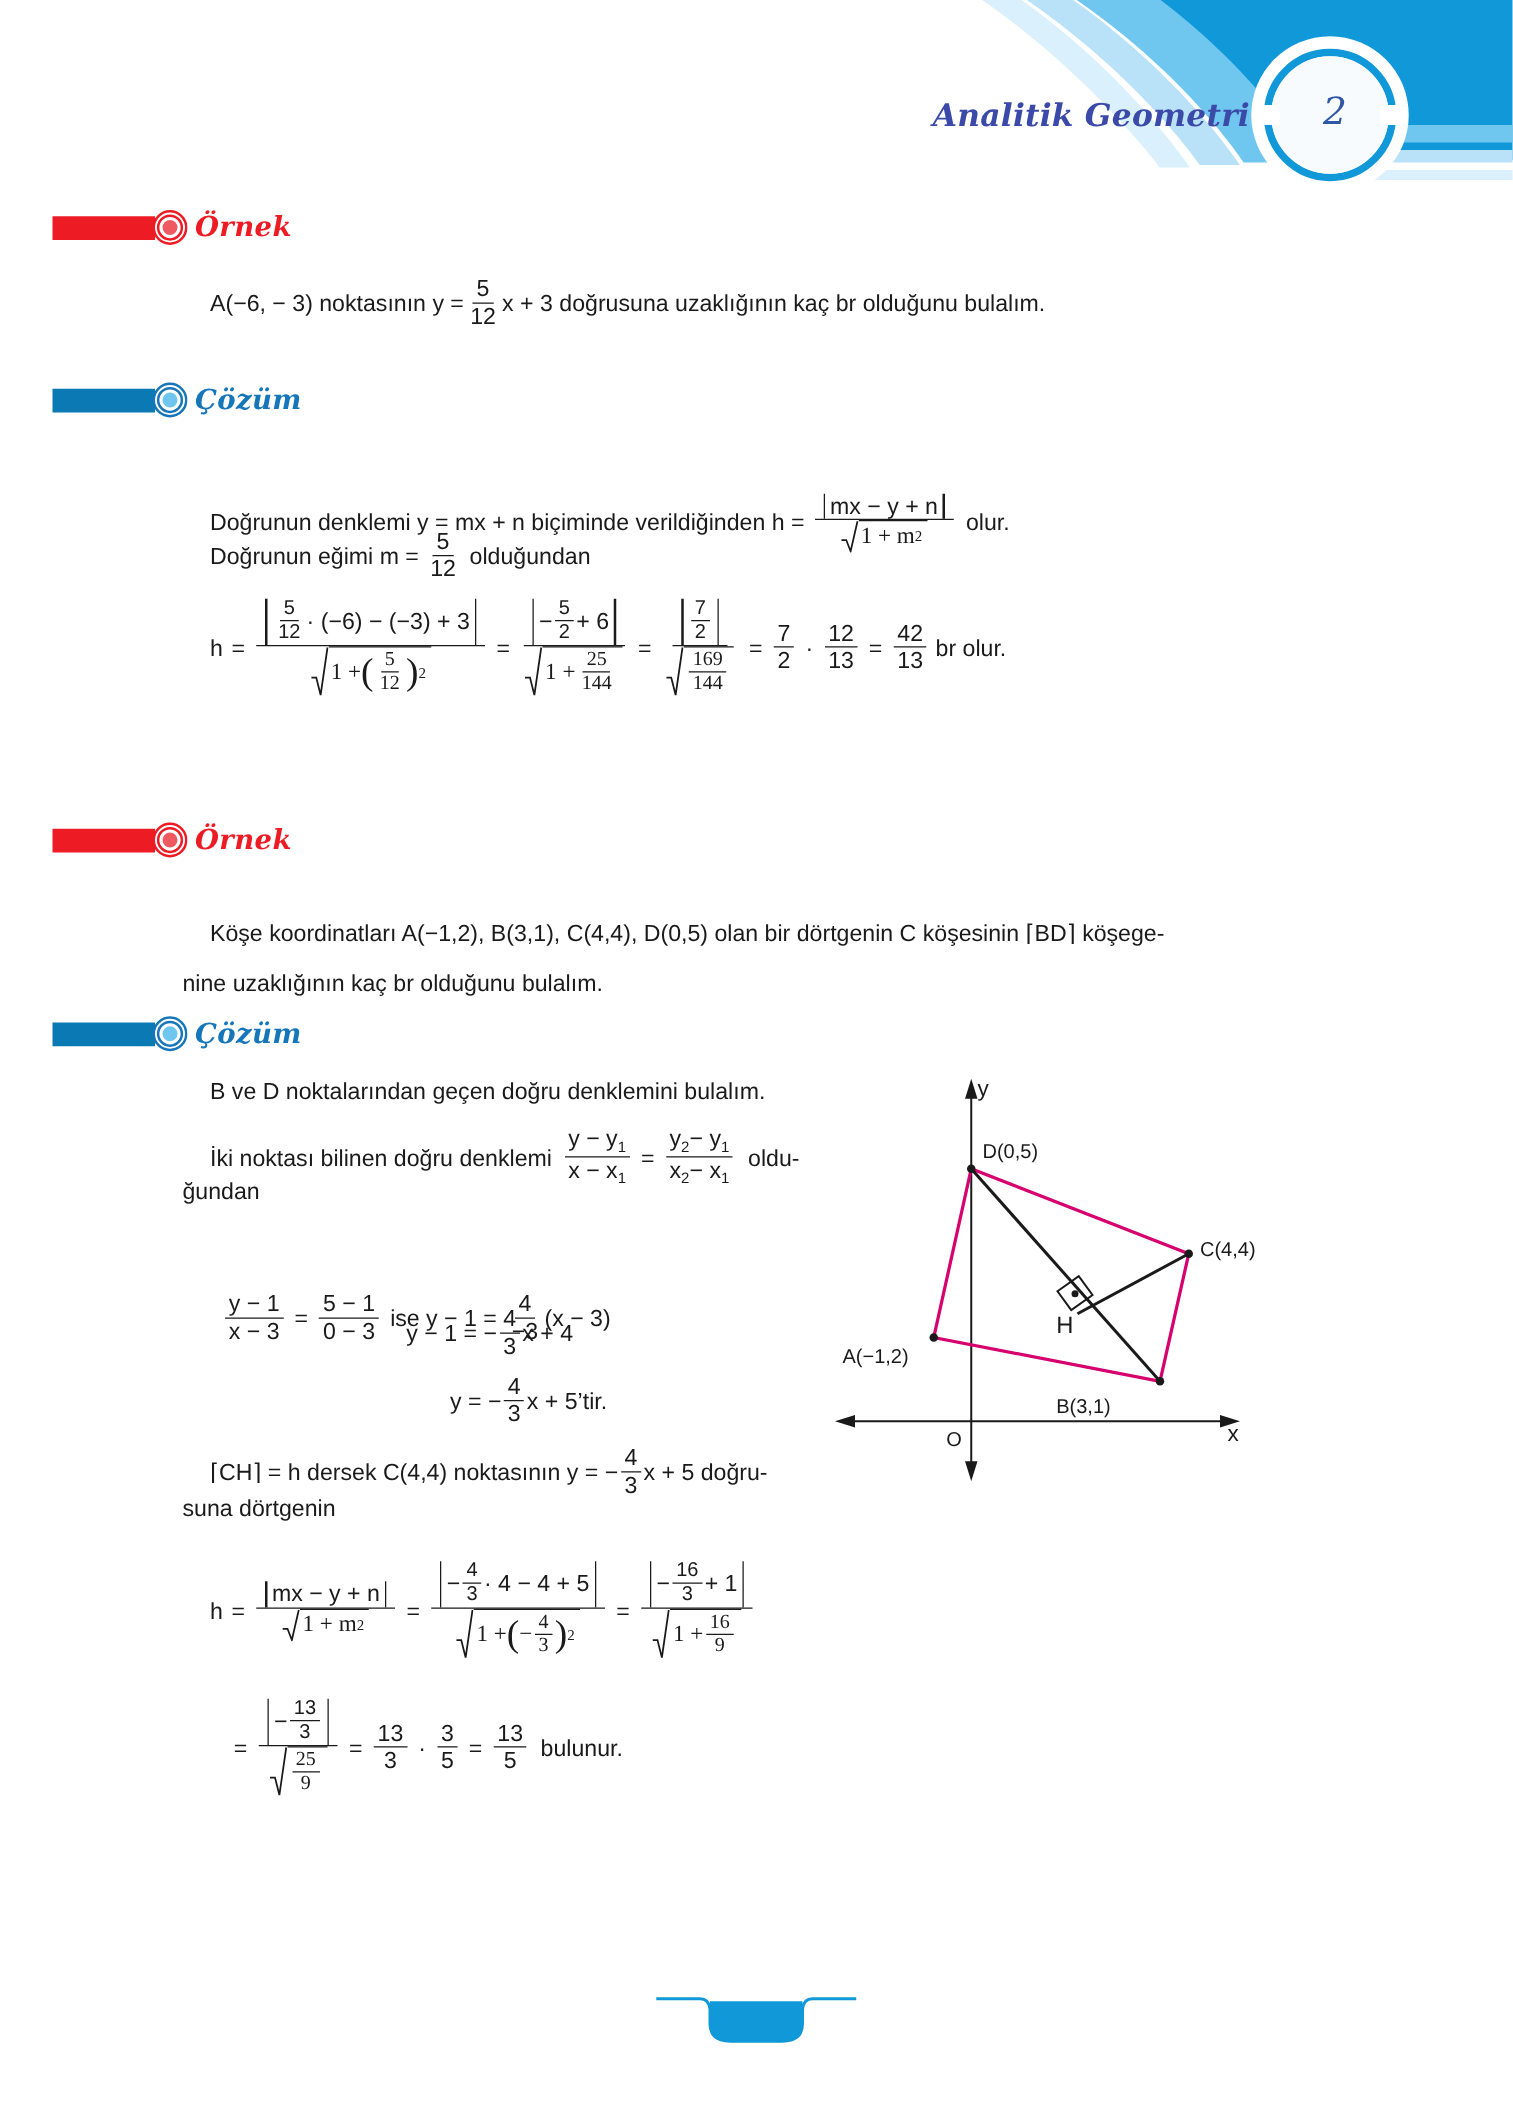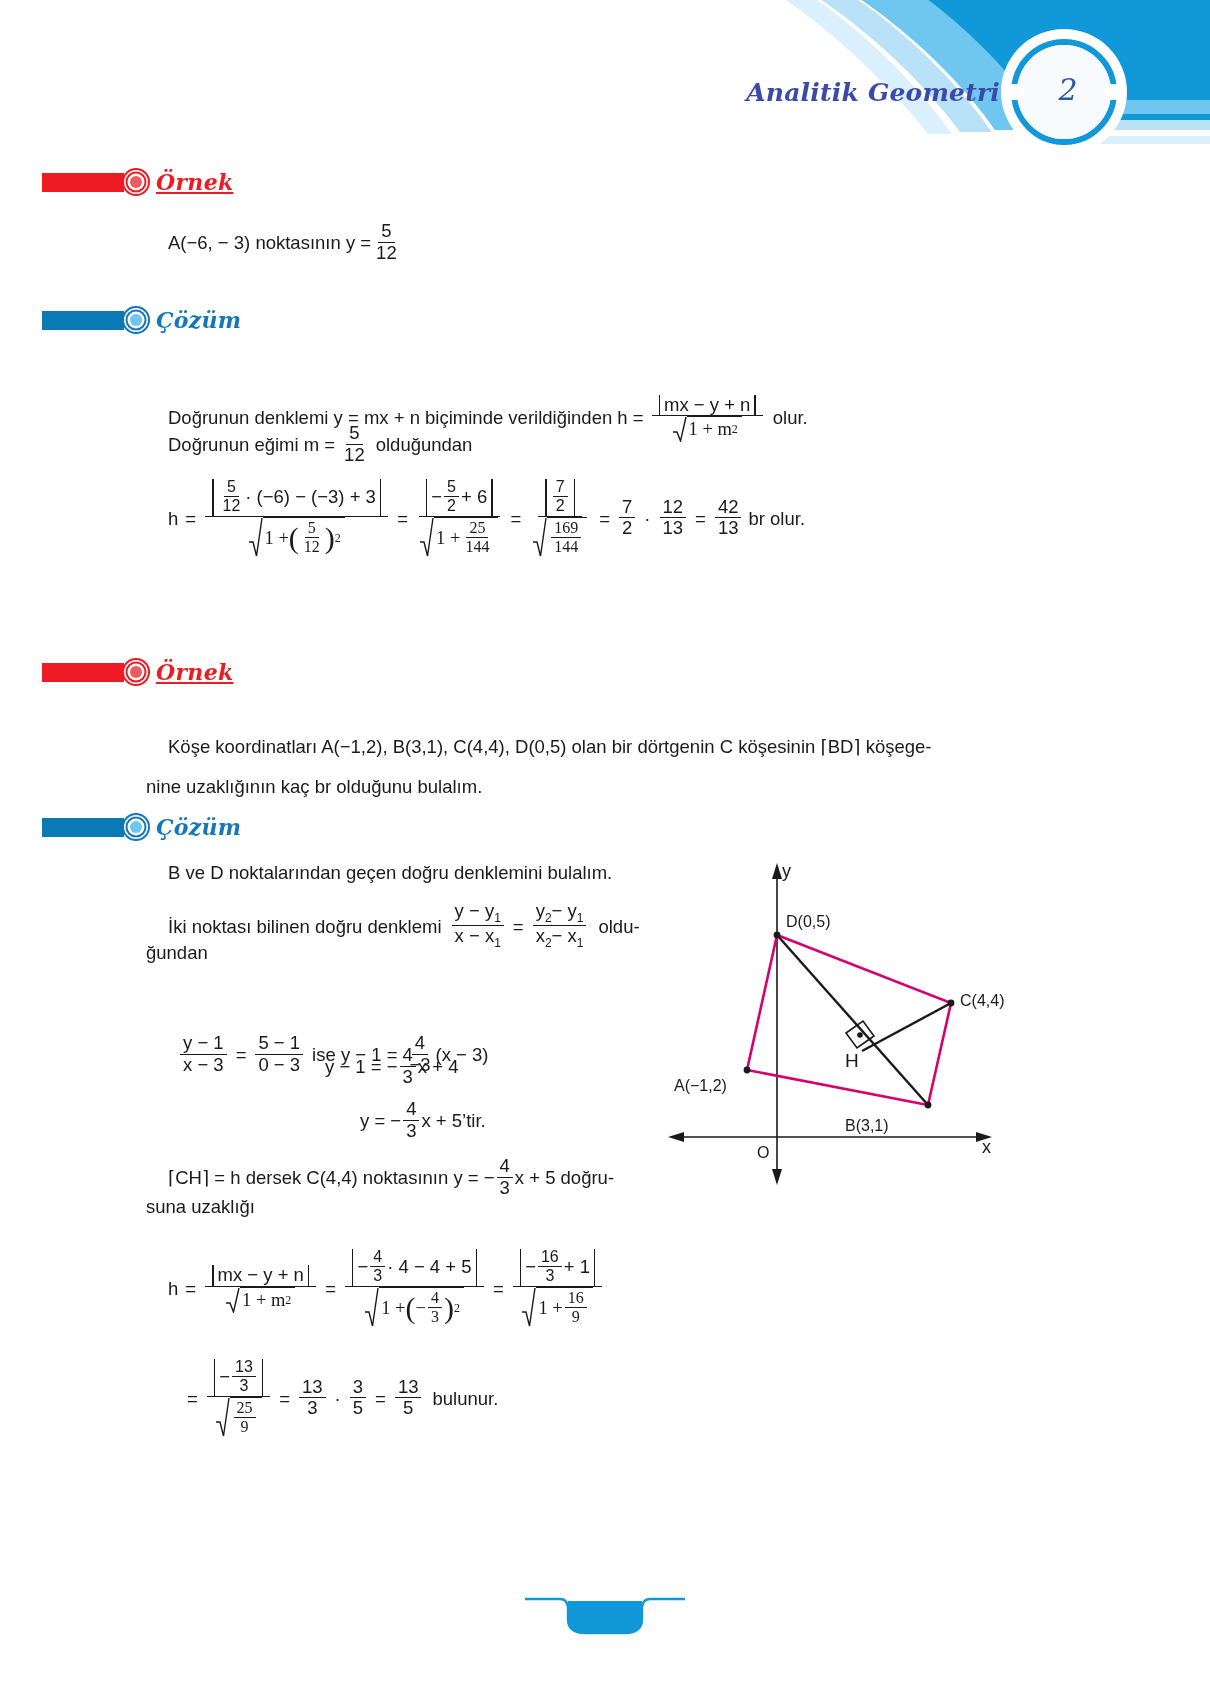--- a/index.html
+++ b/index.html
@@ -66,21 +66,21 @@
   .label-bar.blue { background: #0b79b4; }
   .label-rings { margin-left: -4px; display:block; }
   .label-text {
     margin-left: 6px;
     font-family: "DejaVu Serif", serif;
     font-style: italic;
     font-weight: bold;
     font-size: 22px;
     letter-spacing: 0.3px;
   }
-  .label-text.red { color: #ed1c24; text-decoration: underline; }
+  .label-text.red { color: #ed1c24; }
   .label-text.blue { color: #1577ba; }
 
   
   .mtext {
     position: absolute;
     font-size: 18.5px;
     line-height: 30px;
     color: #1a1a1a;
     white-space: nowrap;
   }
@@ -234,20 +234,21 @@
   </svg>
   <span class="label-text red">Örnek</span>
 </div>
 
 <div class="eqrow" style="left:168px; top:222px;">
   <span>A(−6, − 3) noktasının y =</span>
   <span class="frac">
     <span class="num">5</span>
     <span class="den">12</span>
   </span>
+  <span>x + 3 doğrusuna uzaklığının kaç br olduğunu bulalım.</span>
 </div>
 
 <div class="section-label" style="left:42px; top:303px;">
   <span class="label-bar blue"></span>
   <svg class="label-rings" width="30" height="30" viewBox="0 0 30 30">
     <circle cx="16" cy="15" r="13" fill="none" stroke="#1577ba" stroke-width="2"></circle>
     <circle cx="16" cy="15" r="9.5" fill="none" stroke="#1577ba" stroke-width="2"></circle>
     <circle cx="16" cy="15" r="6" fill="#6fc6ee"></circle>
   </svg>
   <span class="label-text blue">Çözüm</span>
@@ -476,21 +477,21 @@
 </div>
 
 <div class="eqrow" style="left:168px; top:1157px;">
   <span>⌈CH⌉ = h  dersek  C(4,4)  noktasının  y = −</span>
   <span class="frac">
     <span class="num">4</span>
     <span class="den">3</span>
   </span>
   <span>x + 5  doğru-</span>
 </div>
-<div class="mtext" style="left:146px; top:1192px;">suna uzaklığı</div>
+<div class="mtext" style="left:146px; top:1192px;">suna dörtgenin</div>
 
 <div class="eqrow" style="left:168px; top:1250px;">
   <span>h</span>
   <span class="op">=</span>
 
   <span class="frac">
     <span class="num">
       <span class="abs">
           <span class="abs-body">mx − y + n</span>
         </span>

